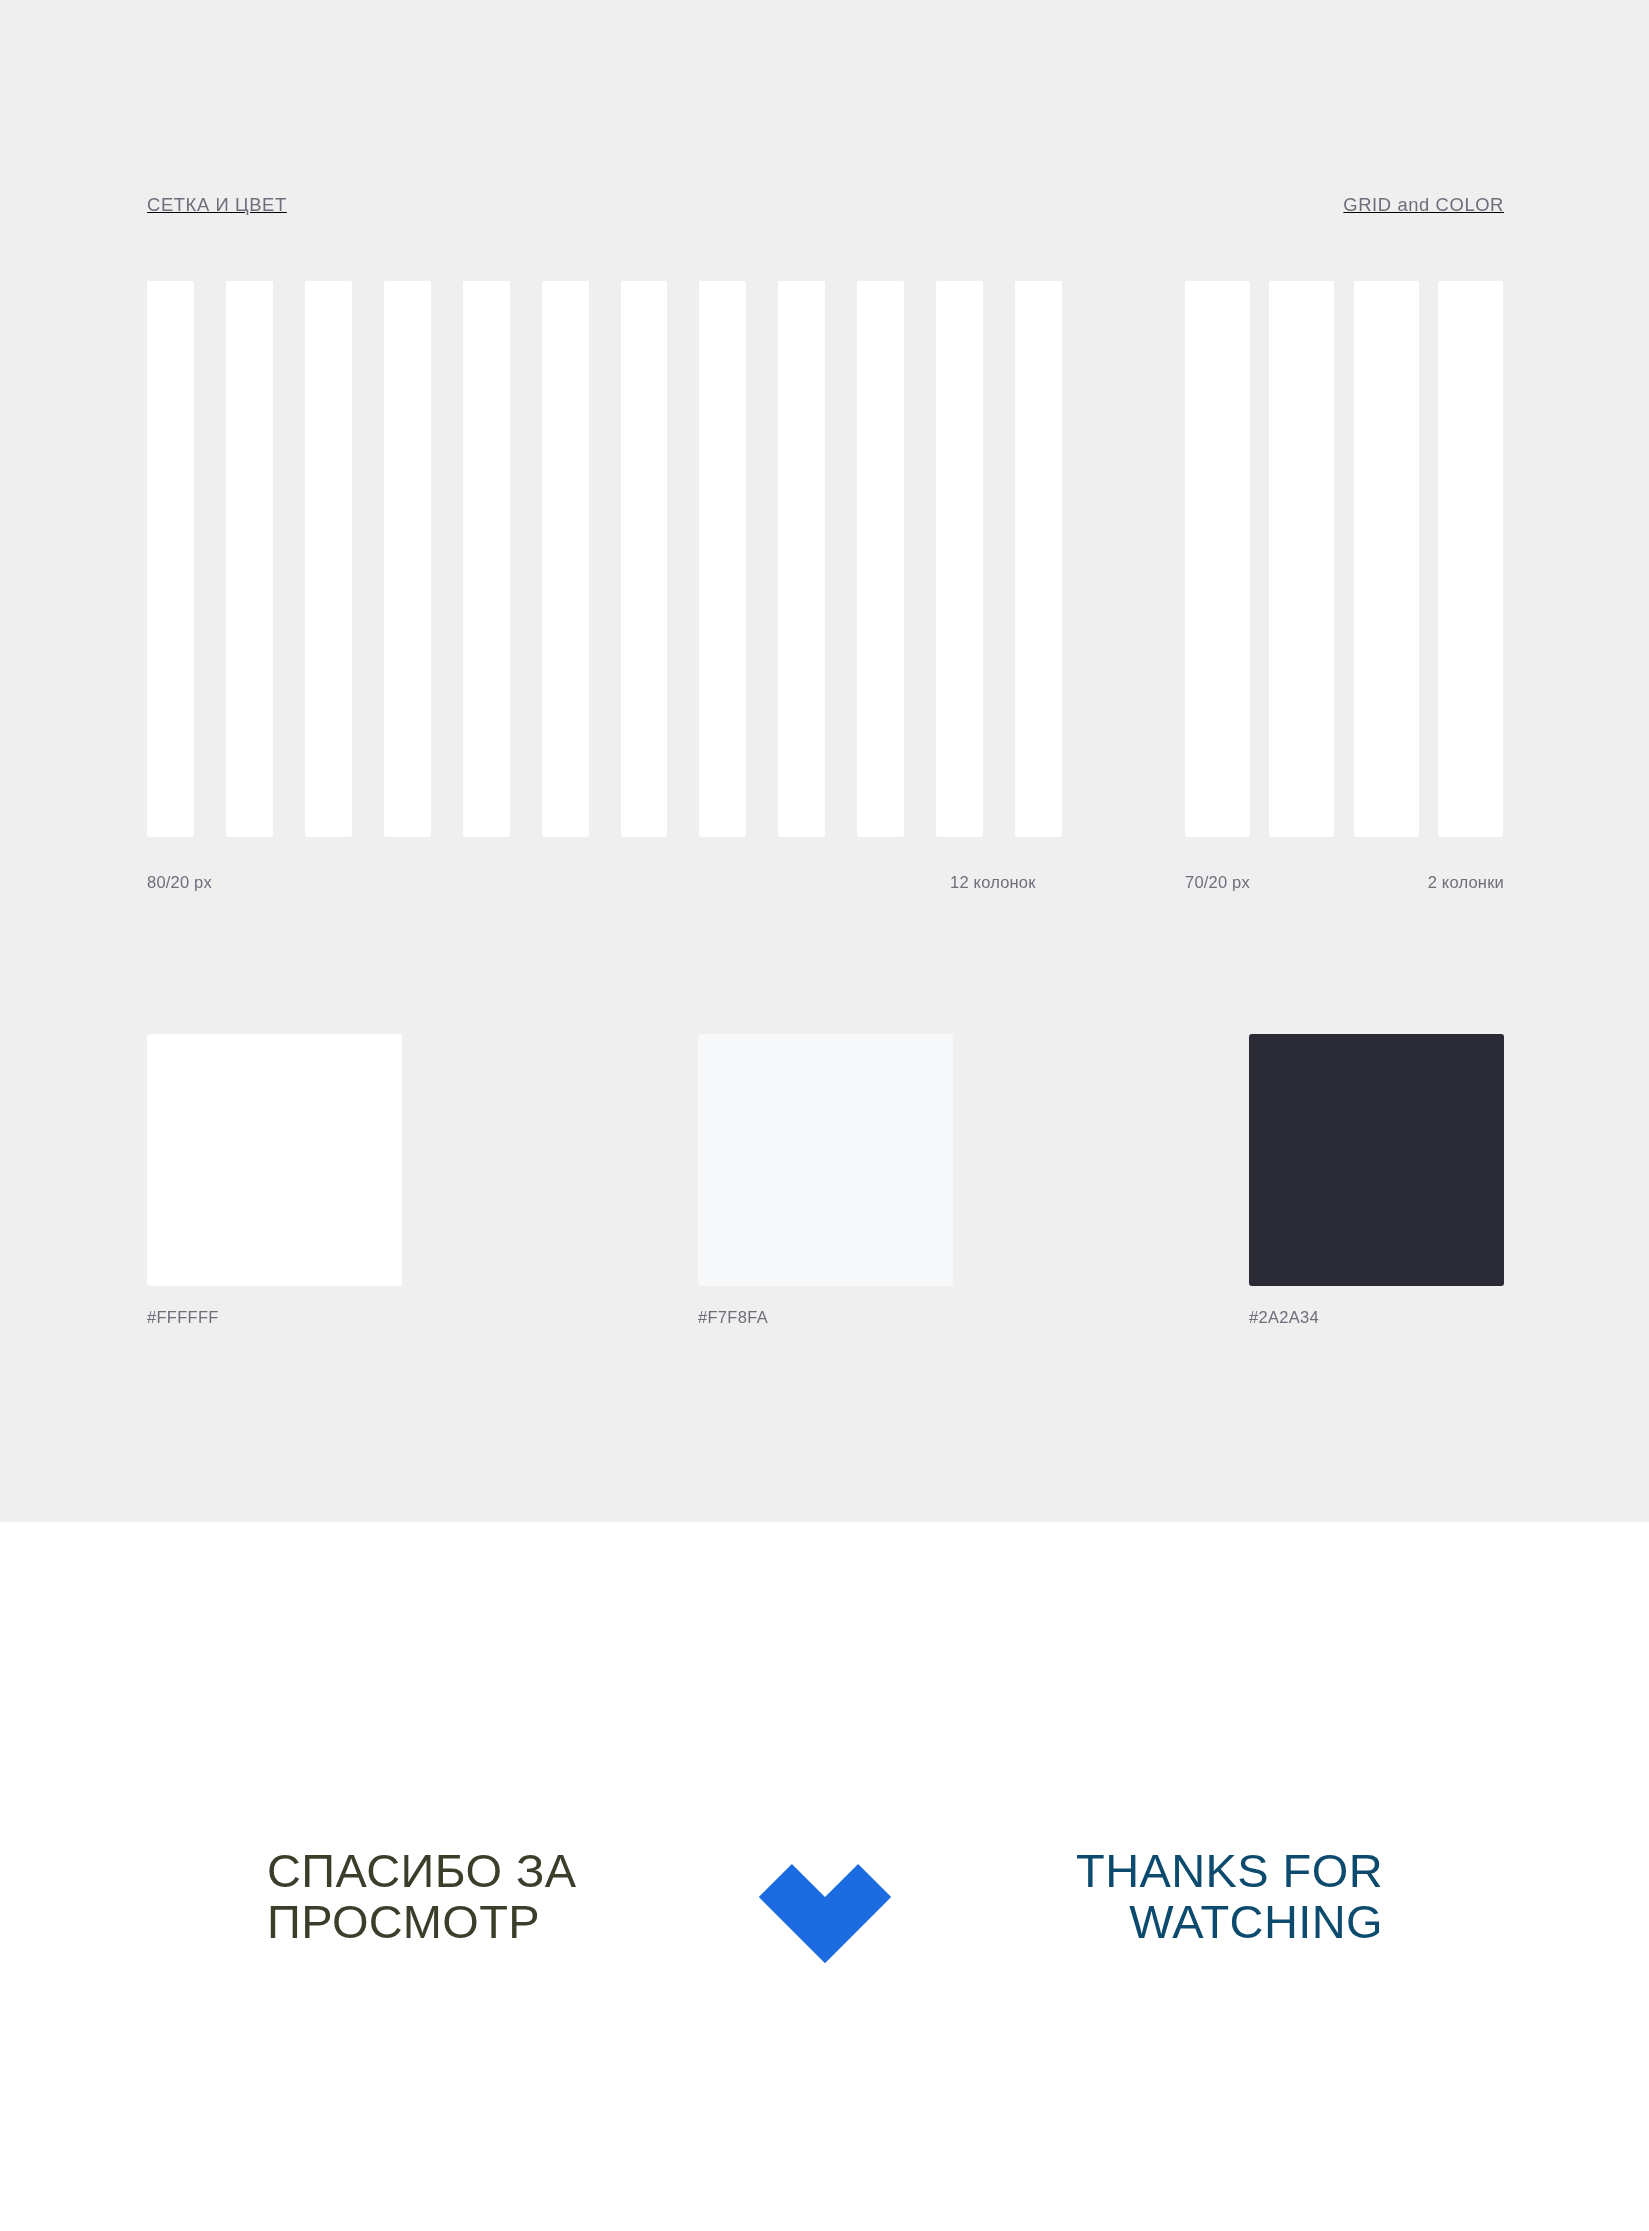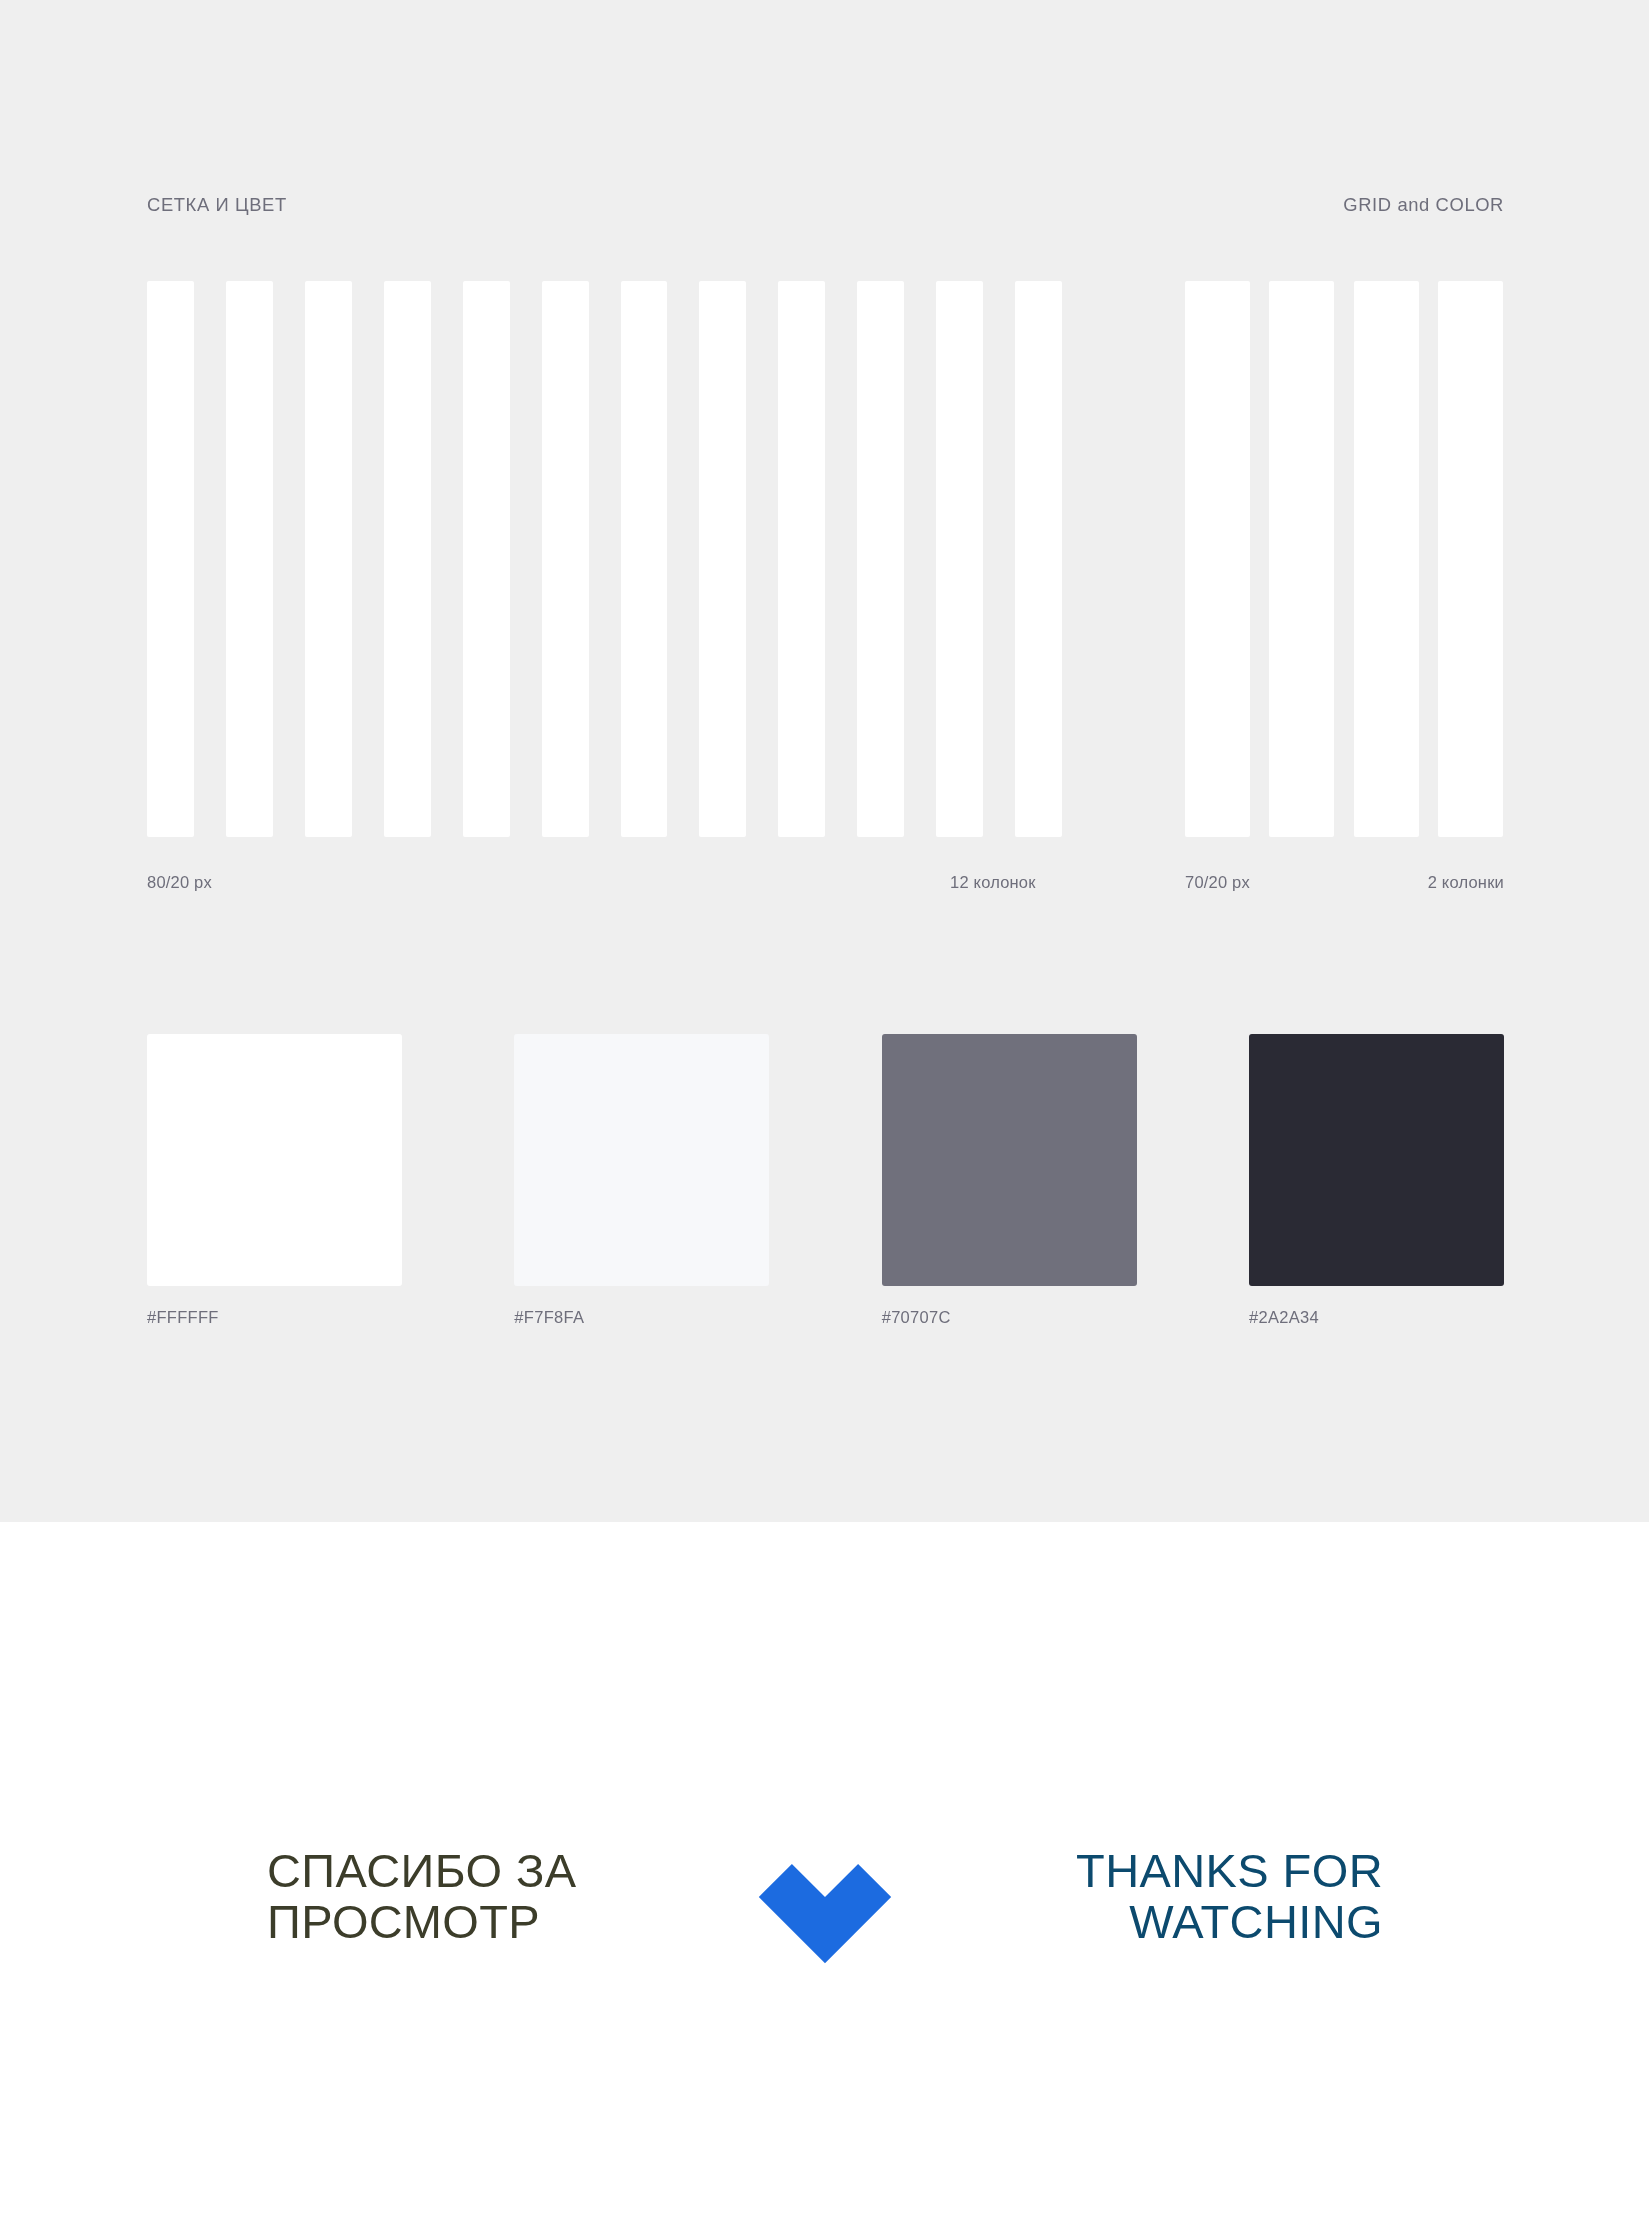--- a/index.html
+++ b/index.html
@@ -13,21 +13,21 @@
 
   
   .panel-grid {
     position:absolute; left:0; top:0; width:1650px; height:1522px;
     background:#efefef;
   }
 
   
   .sec-head {
     position:absolute; left:147px; top:194px; width:1357px;
-    display:flex; justify-content:space-between; align-items:baseline;
+    display:flex; justify-content:space-between; align-items:baseline;text-decoration:underline;
   }
   .sec-head span {
     font-size:18.4px; letter-spacing:0.6px; color:#6e6e7b; font-weight:400;
     white-space:nowrap;
   }
 
   
   .grid-zone {
     position:absolute; left:147px; top:281px; width:1357px; height:556px;
   }
@@ -135,24 +135,20 @@
     <div class="swatch-zone">
       <div class="swatch-wrap">
         <div class="swatch" style="background: rgb(255, 255, 255); box-shadow: none;"></div>
         <div class="swatch-label">#FFFFFF</div>
       </div>
       <div class="swatch-wrap">
         <div class="swatch" style="background: rgb(247, 248, 250);"></div>
         <div class="swatch-label">#F7F8FA</div>
       </div>
       <div class="swatch-wrap">
-        <div class="swatch" style="background: rgb(112, 112, 124);"></div>
-        <div class="swatch-label">#70707C</div>
-      </div>
-      <div class="swatch-wrap">
         <div class="swatch" style="background: rgb(42, 42, 52);"></div>
         <div class="swatch-label">#2A2A34</div>
       </div>
     </div>
   </div>
 
   <div class="panel-thanks"></div>
 
   <div class="thanks-row">
     <div class="thanks-ru" style="color: rgb(60, 61, 42);">СПАСИБО ЗА

